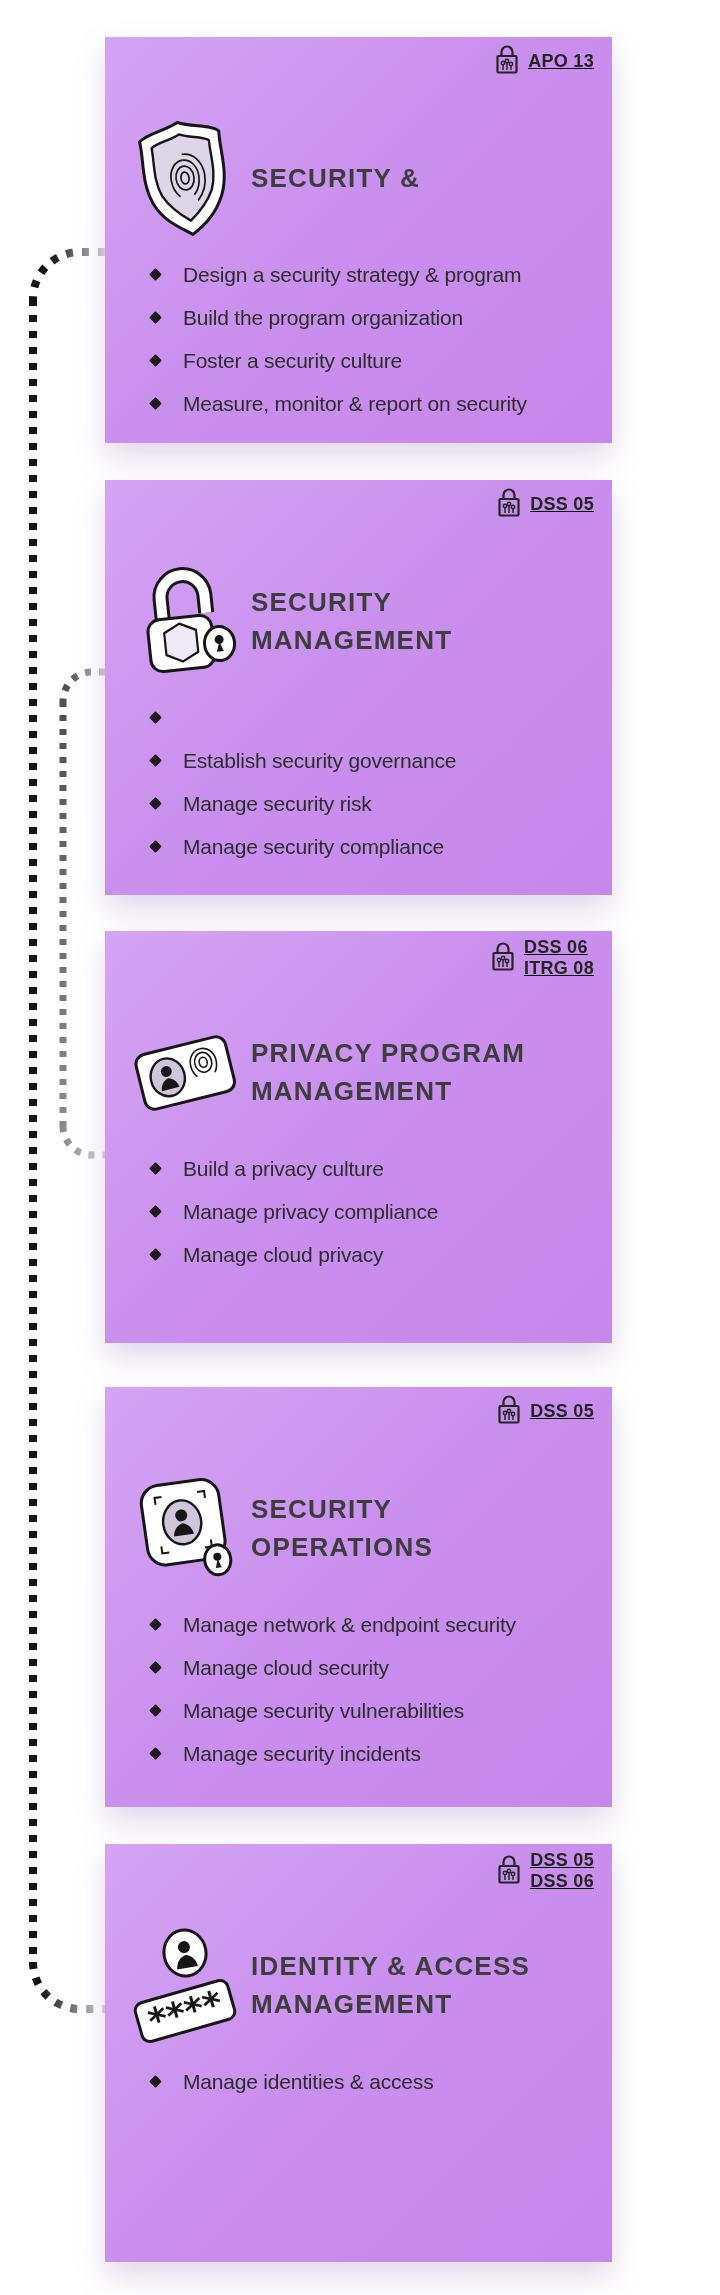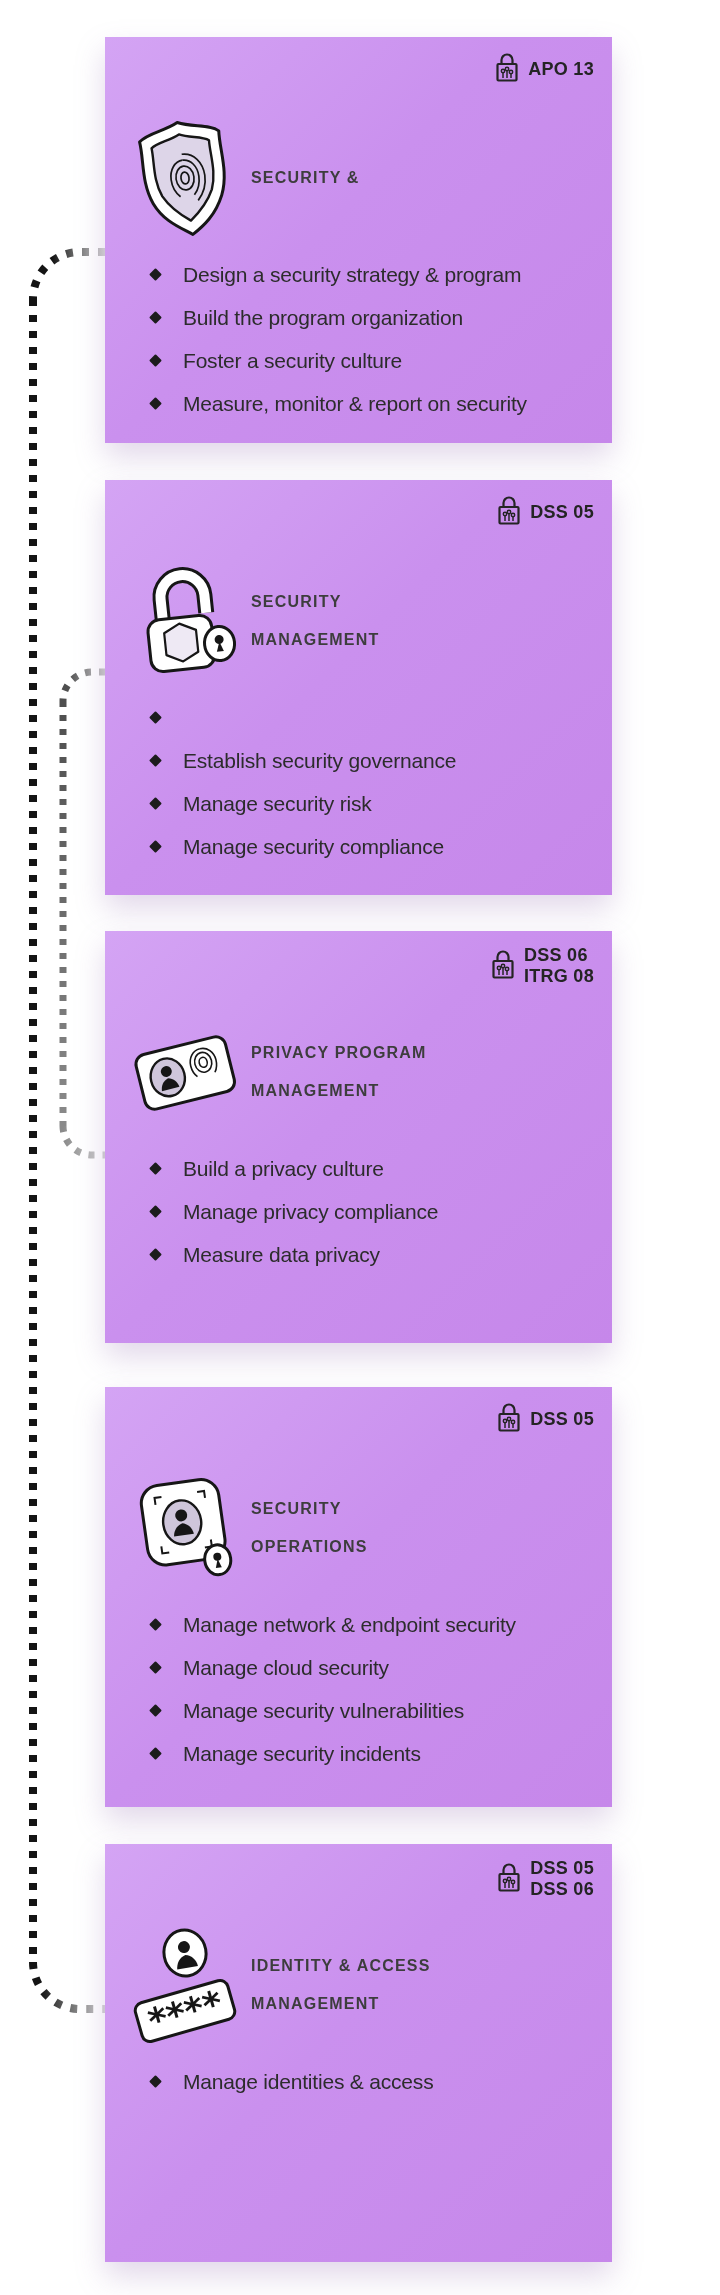--- a/index.html
+++ b/index.html
@@ -12,27 +12,27 @@
     position:absolute; left:105px; width:507px;
     background:linear-gradient(135deg,#d4a4f4 0%,#ca90ee 45%,#c687ea 100%);
     box-shadow:0 14px 28px rgba(150,115,180,.28);
   }
   .card-pos-0 { top:37px;   height:406px; }
   .card-pos-1 { top:480px;  height:415px; }
   .card-pos-2 { top:931px;  height:412px; }
   .card-pos-3 { top:1387px; height:420px; }
   .card-pos-4 { top:1844px; height:418px; }
 
-  .badge { position:absolute; top:14px; right:18px; display:flex; align-items:center; gap:9px; }
+  .badge { position:absolute; top:6px; right:18px; display:flex; align-items:center; gap:9px;text-decoration:underline; }
   .badge-lines { display:flex; flex-direction:column; }
   .badge-line { font-weight:bold; font-size:18px; line-height:21px; color:#242424; letter-spacing:.3px; white-space:nowrap; }
 
   .header { display:flex; align-items:center; gap:14px; margin:76px 18px 0 28px; height:130px; }
   .icon-box { width:104px; flex:0 0 104px; display:flex; justify-content:center; align-items:center; }
-  .title { margin:0; font-size:16px; line-height:38px; letter-spacing:1.2px; color:#3d3d3d; font-weight:bold; }
+  .title { margin:0; font-size:26px; line-height:38px; letter-spacing:1.2px; color:#3d3d3d; font-weight:bold; }
   .title-line { display:block; white-space:nowrap; }
 
   .bullets { list-style:none; margin:10px 0 0 0; padding:0 27px 0 46px; }
   .bullet-row { display:flex; align-items:center; height:43px; gap:23px; }
   .diamond { width:9px; height:9px; background:#1c1c1c; transform:rotate(45deg); flex:0 0 9px; border-radius:1px; }
   .bullet-text { font-size:21px; color:#2c2c2c; letter-spacing:-0.2px; white-space:nowrap; }
 </style>
 </head>
 <body>
 
@@ -234,21 +234,21 @@
         <li class="bullet-row">
           <span class="diamond"></span>
           <span class="bullet-text">Build a privacy culture</span>
         </li>
         <li class="bullet-row">
           <span class="diamond"></span>
           <span class="bullet-text">Manage privacy compliance</span>
         </li>
         <li class="bullet-row">
           <span class="diamond"></span>
-          <span class="bullet-text">Measure data privacy</span>
+          <span class="bullet-text">Manage cloud privacy</span>
         </li>
       </ul>
     </section>
 
     <section class="card card-pos-3">
       <div class="badge">
         <span class="badge-lock">
           <svg viewBox="0 0 24 32" width="24" height="32" fill="none" aria-hidden="true">
             <path d="M6.5 13 V9 a5.5 5.5 0 0 1 11 0 v4" stroke="#242424" stroke-width="2.2"></path>
             <rect x="2.5" y="13" width="19" height="16.5" rx="1" stroke="#242424" stroke-width="2.2"></rect>

